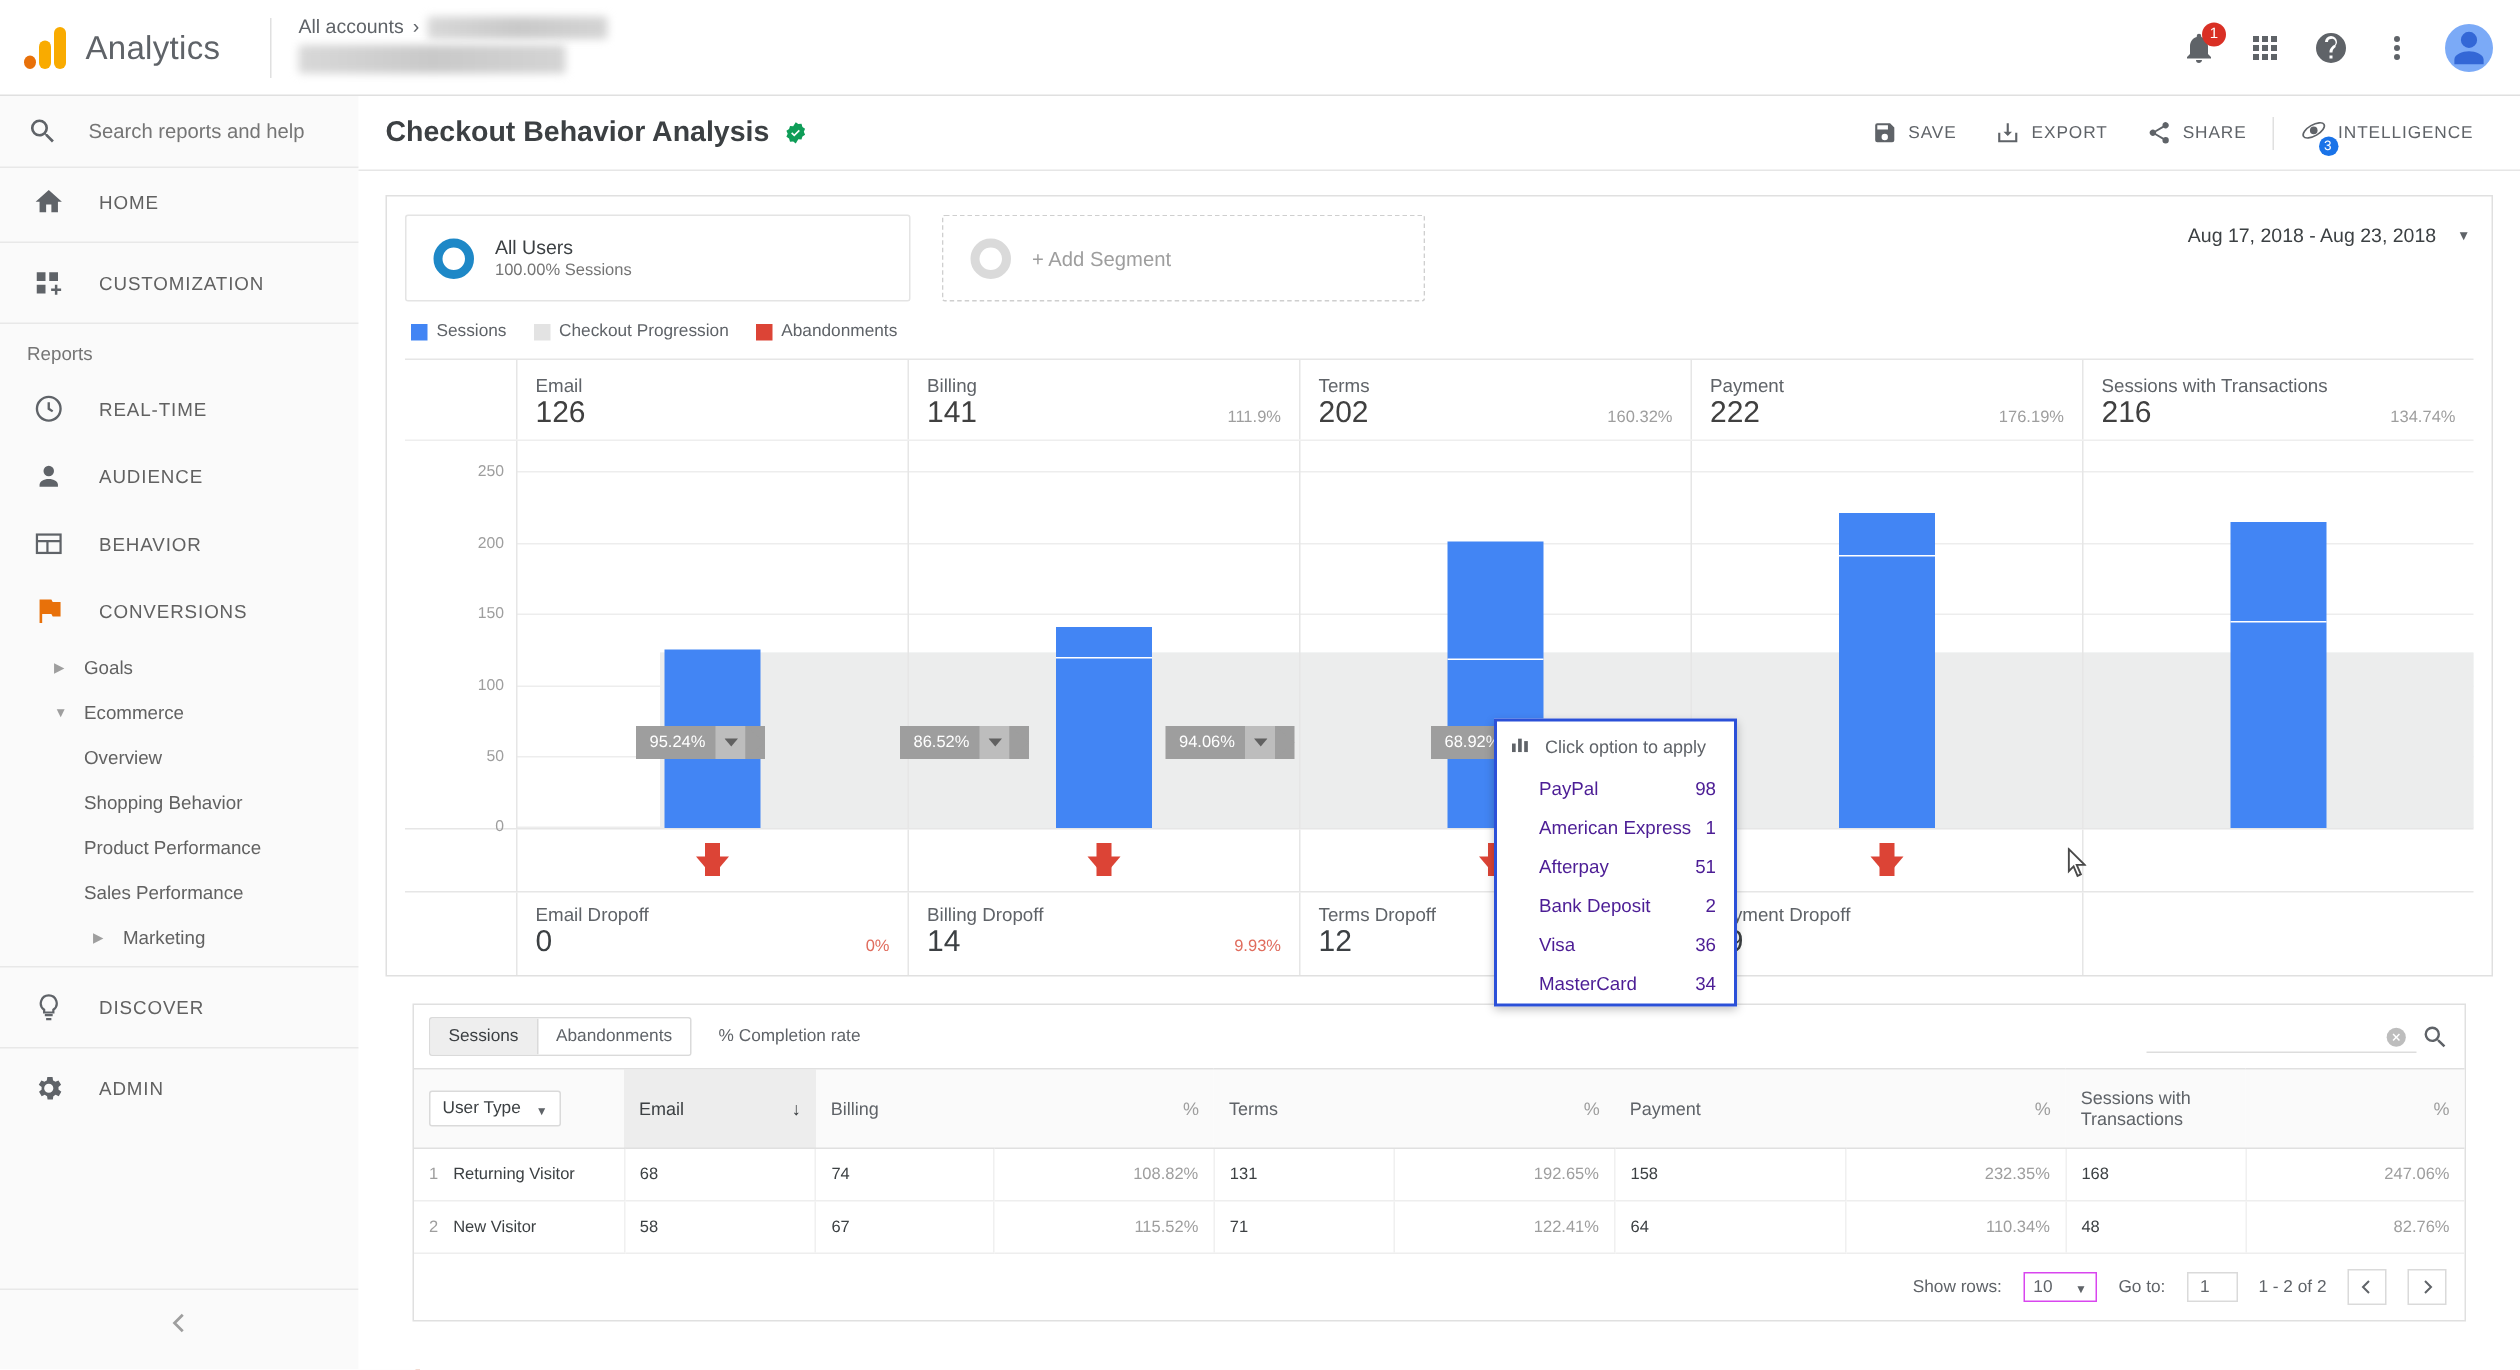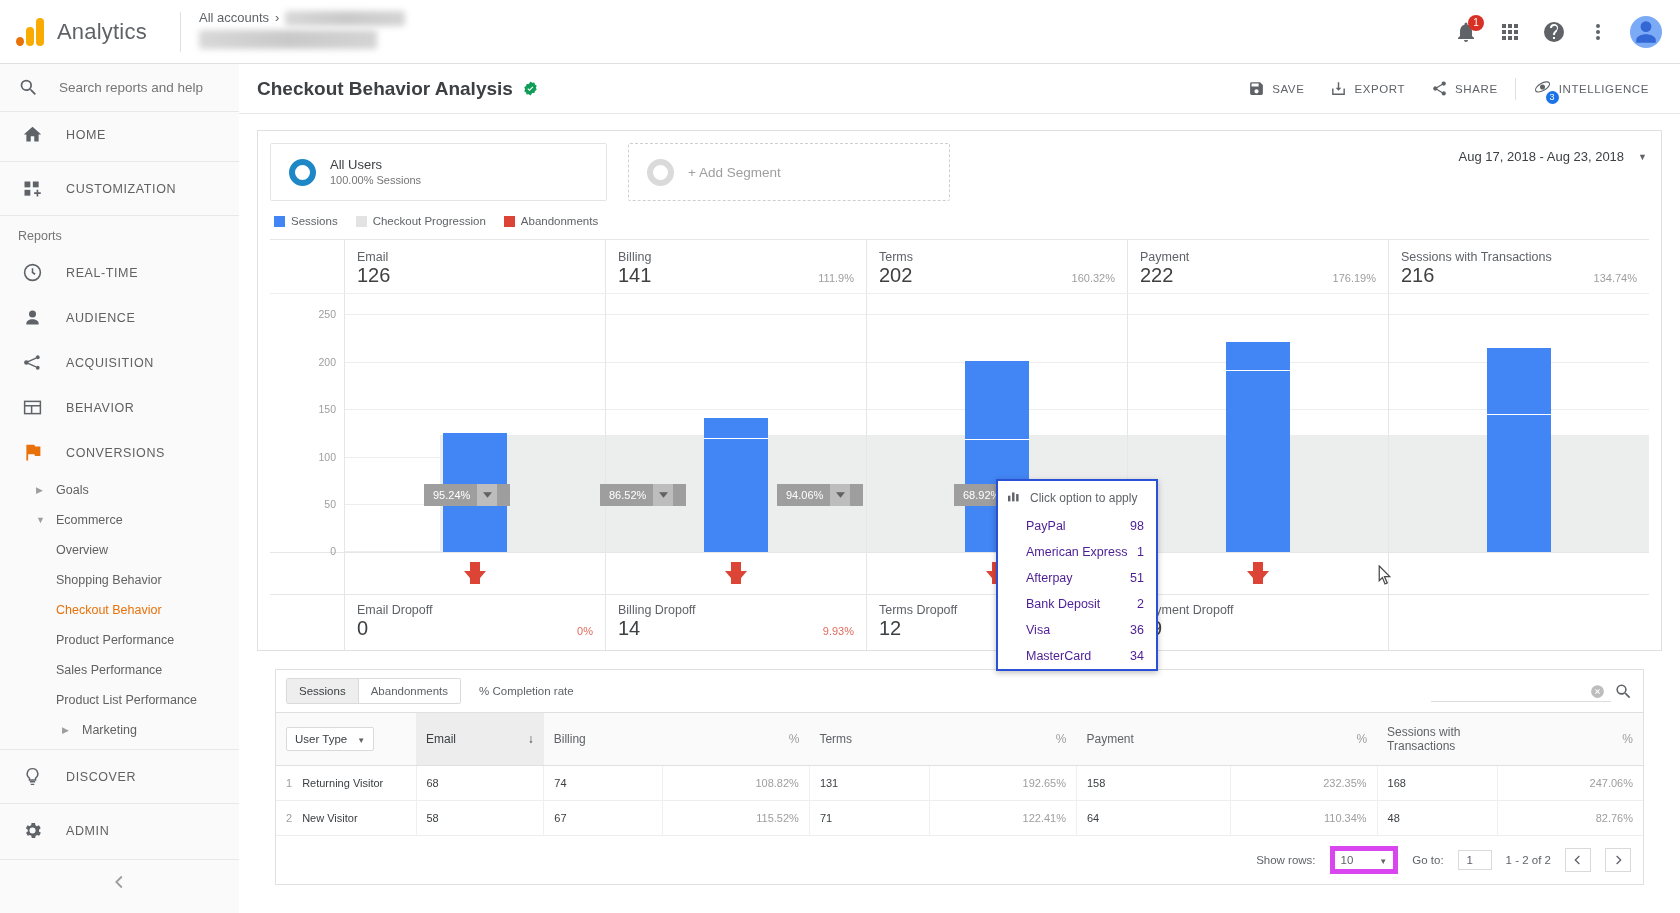--- a/index.html
+++ b/index.html
@@ -225,21 +225,21 @@
     border-left: 1px solid #f0f0f0;
   }
   tbody td.num { text-align: right; color: #9e9e9e; }
   tbody td.first { border-left: none; color: #3c4043; }
   .rowidx { color: #9e9e9e; margin-right: 10px; }
   .tfoot {
     display: flex; align-items: center; justify-content: flex-end; gap: 14px;
     padding: 10px 12px; font-size: 11.5px; color: #5f6368;
   }
   .selbox {
-    border: 5px solid #d946ef; padding: 3px 6px; display: inline-flex; align-items: flex-end; gap: 26px;
+    border: 1px solid #d946ef; padding: 3px 6px; display: inline-flex; align-items: flex-end; gap: 15px;
     background: #fff; cursor: pointer;
   }
   .gotobox { border: 1px solid #dadada; padding: 3px 8px; width: 34px; background: #fff; }
   .pgbtn {
     width: 26px; height: 24px; border: 1px solid #dadada; display: flex; align-items: center;
     justify-content: center; cursor: pointer; background: #fff; color: #5f6368;
   }
   .cursor-arrow { position: absolute; left: 1378px; top: 565px; z-index: 60; }
 </style>
 </head>
@@ -340,31 +340,20 @@
       <span class="ico">
         <svg viewBox="0 0 24 24" width="21" height="21" fill="#5f6368">
             <circle cx="12" cy="8" r="4"></circle>
             <path d="M12 14c-4 0-7 2-7 4.5V20h14v-1.5C19 16 16 14 12 14z"></path>
           </svg>
       </span>
       <span>AUDIENCE</span>
     </div>
     <div class="nav-item">
       <span class="ico">
-        <svg viewBox="0 0 24 24" width="21" height="21" fill="#5f6368">
-            <circle cx="5" cy="12" r="2.6"></circle>
-            <circle cx="18" cy="6" r="2.2"></circle>
-            <circle cx="18" cy="18" r="2.2"></circle>
-            <path d="M7 11l9-4M7 13l9 4" stroke="#5f6368" stroke-width="1.6"></path>
-          </svg>
-      </span>
-      <span>ACQUISITION</span>
-    </div>
-    <div class="nav-item">
-      <span class="ico">
         <svg viewBox="0 0 24 24" width="21" height="21" fill="none" stroke="#5f6368" stroke-width="1.7">
             <rect x="3" y="5" width="18" height="14"></rect>
             <path d="M3 10h18M11 10v9"></path>
           </svg>
       </span>
       <span>BEHAVIOR</span>
     </div>
     <div class="nav-item">
       <span class="ico">
         <svg viewBox="0 0 24 24" width="21" height="21" fill="#e8710a">
@@ -384,35 +373,27 @@
     </div>
 
     <div class="sub-item">
       <span class="caret none">▶</span>
       <span>Overview</span>
     </div>
     <div class="sub-item">
       <span class="caret none">▶</span>
       <span>Shopping Behavior</span>
     </div>
-    <div class="sub-item active">
-      <span class="caret none">▶</span>
-      <span>Checkout Behavior</span>
-    </div>
     <div class="sub-item">
       <span class="caret none">▶</span>
       <span>Product Performance</span>
     </div>
     <div class="sub-item">
       <span class="caret none">▶</span>
       <span>Sales Performance</span>
-    </div>
-    <div class="sub-item">
-      <span class="caret none">▶</span>
-      <span>Product List Performance</span>
     </div>
     <div class="sub-item lvl2">
       <span class="caret">▶</span>
       <span>Marketing</span>
     </div>
 
     <div class="nav-sep"></div>
     <div class="nav-item">
       <span class="ico">
         <svg viewBox="0 0 24 24" width="21" height="21" fill="none" stroke="#5f6368" stroke-width="1.7">

